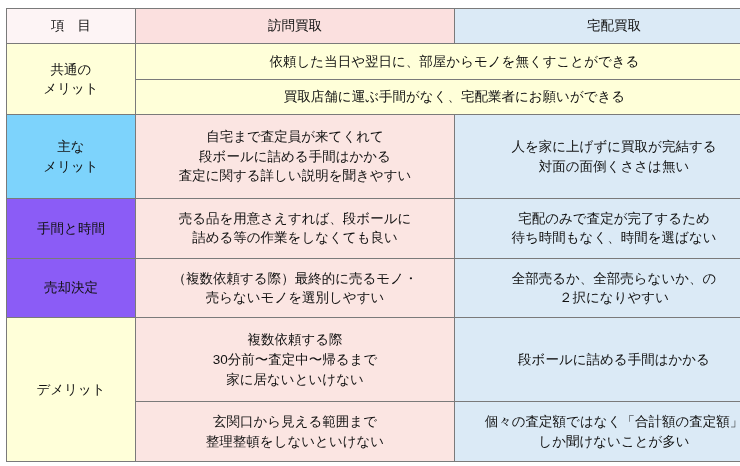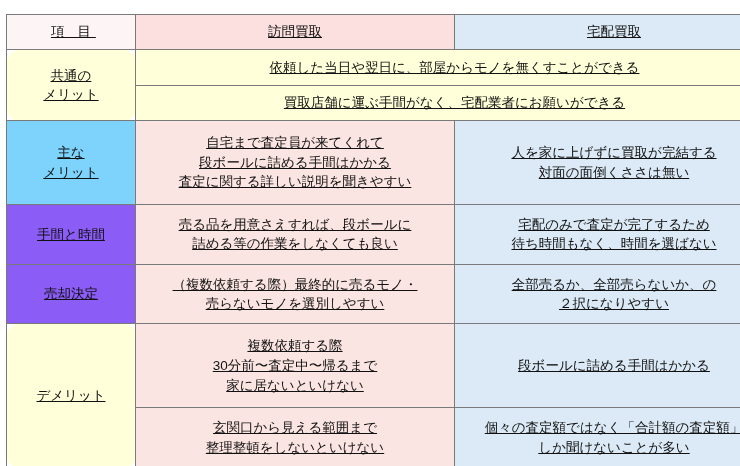--- a/index.html
+++ b/index.html
@@ -11,22 +11,21 @@
     width: 740px;
     height: 466px;
     font-family: "Liberation Sans", sans-serif;
     color: #111111;
     overflow: hidden;
   }
   .table-wrap {
     box-sizing: border-box;
     width: 740px;
     height: 466px;
-    padding: 14px 6px 6px 6px;
-    text-decoration: underline;
+    padding: 8px 6px 6px 6px;
   }
   table.compare {
     border-collapse: collapse;
     width: 728px;
     height: 454px;
     table-layout: fixed;
   }
   table.compare td {
     border: 1px solid #7a7a7a;
     text-align: center;
@@ -48,21 +47,21 @@
     text-indent: 0.35em;
   }
   .hdr-visit {
     background: #fbe0df;
   }
   .hdr-delivery {
     background: #dbeaf6;
   }
 
   
-  .lbl-yellow { background: #ffffd9; border-radius: 12px; }
+  .lbl-yellow { background: #ffffd9; }
   .lbl-pink   { background: #7dd3fc; }
   .lbl-blue   { background: #8b5cf6; }
 
   
   .cell-yellow { background: #ffffd9; }
   .cell-pink   { background: #fbe5e2; margin-top: 24px; }
   .cell-blue   { background: #dbeaf6; }
   .twoline span { display: block; }
 </style>
 </head>

